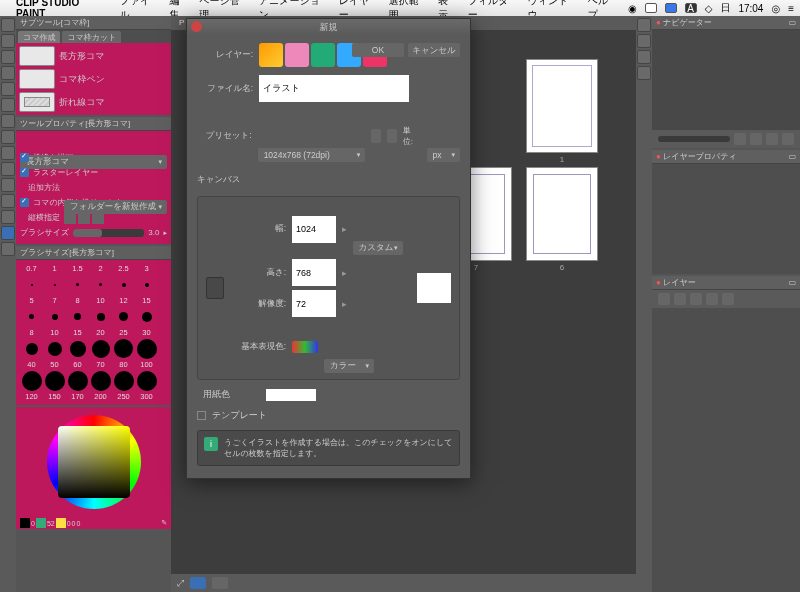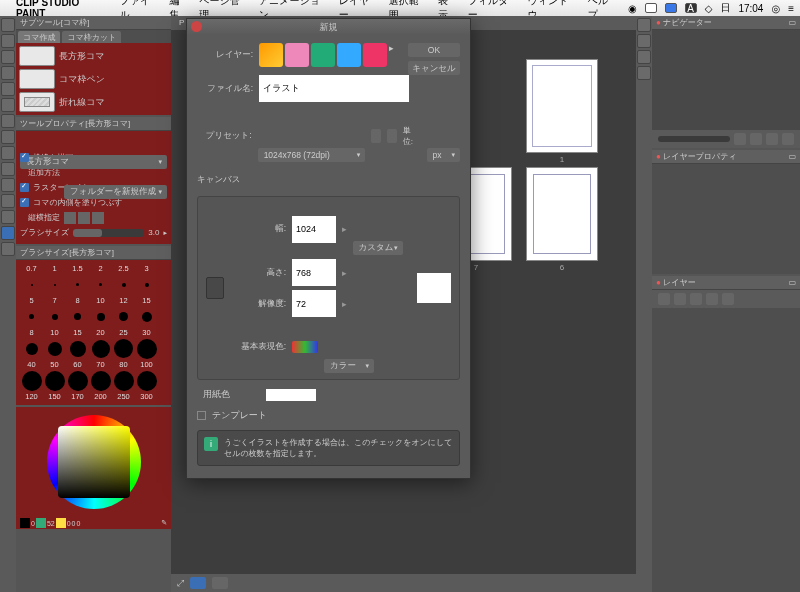--- a/index.html
+++ b/index.html
@@ -14,21 +14,21 @@
 .mb-box.b { background:#3b78e7; }
 .mb-box.a { background:#333; color:#fff; font-size:7px; text-align:center; line-height:9px; }
 
 
 .app { position:absolute; top:16px; left:0; right:0; bottom:0; display:flex; }
 .toolcol { width:16px; background:#5a5a5a; display:flex; flex-direction:column; gap:2px; padding:2px 1px; }
 .toolcol .t { width:14px; height:14px; background:#6a6a6a; border:1px solid #444; border-radius:2px; }
 .toolcol .t.sel { background:#3a6fb5; }
 
 .leftpanels { width:155px; background:#555; display:flex; flex-direction:column; gap:2px; }
-.panel { background:#7f1d1d; }
+.panel { background:#be185d; }
 .panel-hdr { height:14px; background:#5f5f5f; display:flex; align-items:center; padding:0 4px; font-size:8px; border-bottom:1px solid #444; }
 .panel-hdr .close { margin-left:auto; }
 .tabbar { height:13px; display:flex; gap:2px; padding:1px 2px 0; background:#4e4e4e; }
 .tab { background:#666; padding:1px 5px; font-size:8px; border-radius:2px 2px 0 0; }
 .tab.sel { background:#777; }
 
 .subtools { padding:3px; display:flex; flex-direction:column; gap:3px; }
 .subtool-row { display:flex; gap:4px; align-items:center; }
 .subtool-sw { width:36px; height:20px; background:#e8e8e8; border:1px solid #888; border-radius:2px; }
 .subtool-sw.s2 { position:relative; }
@@ -79,21 +79,21 @@
 .dialog { position:absolute; left:186px; top:18px; width:285px; background:#5a5a5a; border:1px solid #333; box-shadow:0 4px 20px rgba(0,0,0,.5); z-index:100; font-size:9px; }
 .dlg-title { height:16px; background:linear-gradient(#6a6a6a,#5a5a5a); text-align:center; line-height:16px; font-size:9px; position:relative; }
 .dlg-close { position:absolute; left:4px; top:2px; width:11px; height:11px; border-radius:50%; background:#c44; }
 .dlg-body { padding:8px 10px 12px; display:flex; flex-direction:column; gap:8px; }
 .dlg-row { display:flex; align-items:center; gap:6px; }
 .dlg-lbl { width:56px; text-align:right; font-size:8.5px; }
 .dlg-lbl.sm { width:48px; }
 .dlg-input { background:#fff; color:#000; border:none; height:27px; padding:1px 4px; font-size:9px; }
 .dlg-drop { background:#666; height:14px; padding:1px 6px; font-size:8.5px; display:flex; align-items:center; border-radius:2px; position:relative;margin-top:38px; }
 .dlg-drop::after { content:"▾"; position:absolute; right:5px; font-size:7px; }
-.dlg-btn-col { position:absolute; right:10px; top:24px; display:flex; flex-direction:column; gap:4px; }
+.dlg-btn-col { position:absolute; right:10px; top:24px; display:flex; flex-direction:row; gap:4px; }
 .dlg-btn { width:52px; height:14px; background:#666; border-radius:2px; text-align:center; line-height:14px; font-size:8.5px; }
 
 .usage-icons { display:flex; gap:2px; }
 .usage-icons .u { width:24px; height:24px; border-radius:3px; }
 .u1{background:linear-gradient(135deg,#f90,#fc3);} .u2{background:#e8b;} .u3{background:#2a7;} .u4{background:#3af;} .u5{background:#e36;}
 
 .dlg-sec-hdr { font-size:8.5px; margin-top:4px; }
 .dlg-canvas { background:#555; border:1px solid #444; border-radius:3px; padding:6px 8px; margin-top:2px; }
 .orient { width:18px; height:22px; background:#484848; border:1px solid #333; border-radius:2px; margin-right:8px; }
 .arrow { color:#999; }
@@ -187,26 +187,26 @@
         </div>
       <div class="toolprops">
         <div class="row">
             <div class="dlg-drop" style="flex:1">長方形コマ</div>
           </div>
         <div class="row">
             <div class="chk"></div>
             <span>枠線を描画</span>
           </div>
         <div class="row">
+            <div class="chk"></div>
+            <span>ラスターレイヤー</span>
+          </div>
+        <div class="row">
             <span style="width:40px;text-align:right">追加方法</span>
             <div class="dlg-drop" style="flex:1">フォルダーを新規作成</div>
-          </div>
-        <div class="row">
-            <div class="chk"></div>
-            <span>ラスターレイヤー</span>
           </div>
         <div class="row">
             <div class="chk"></div>
             <span>コマの内側を塗りつぶす</span>
           </div>
         <div class="row">
             <span style="width:40px;text-align:right">縦横指定</span>
             <div style="display:flex;gap:2px">
               <div class="t" style="width:12px;height:12px;background:#666"></div>
               <div class="t" style="width:12px;height:12px;background:#666"></div>

